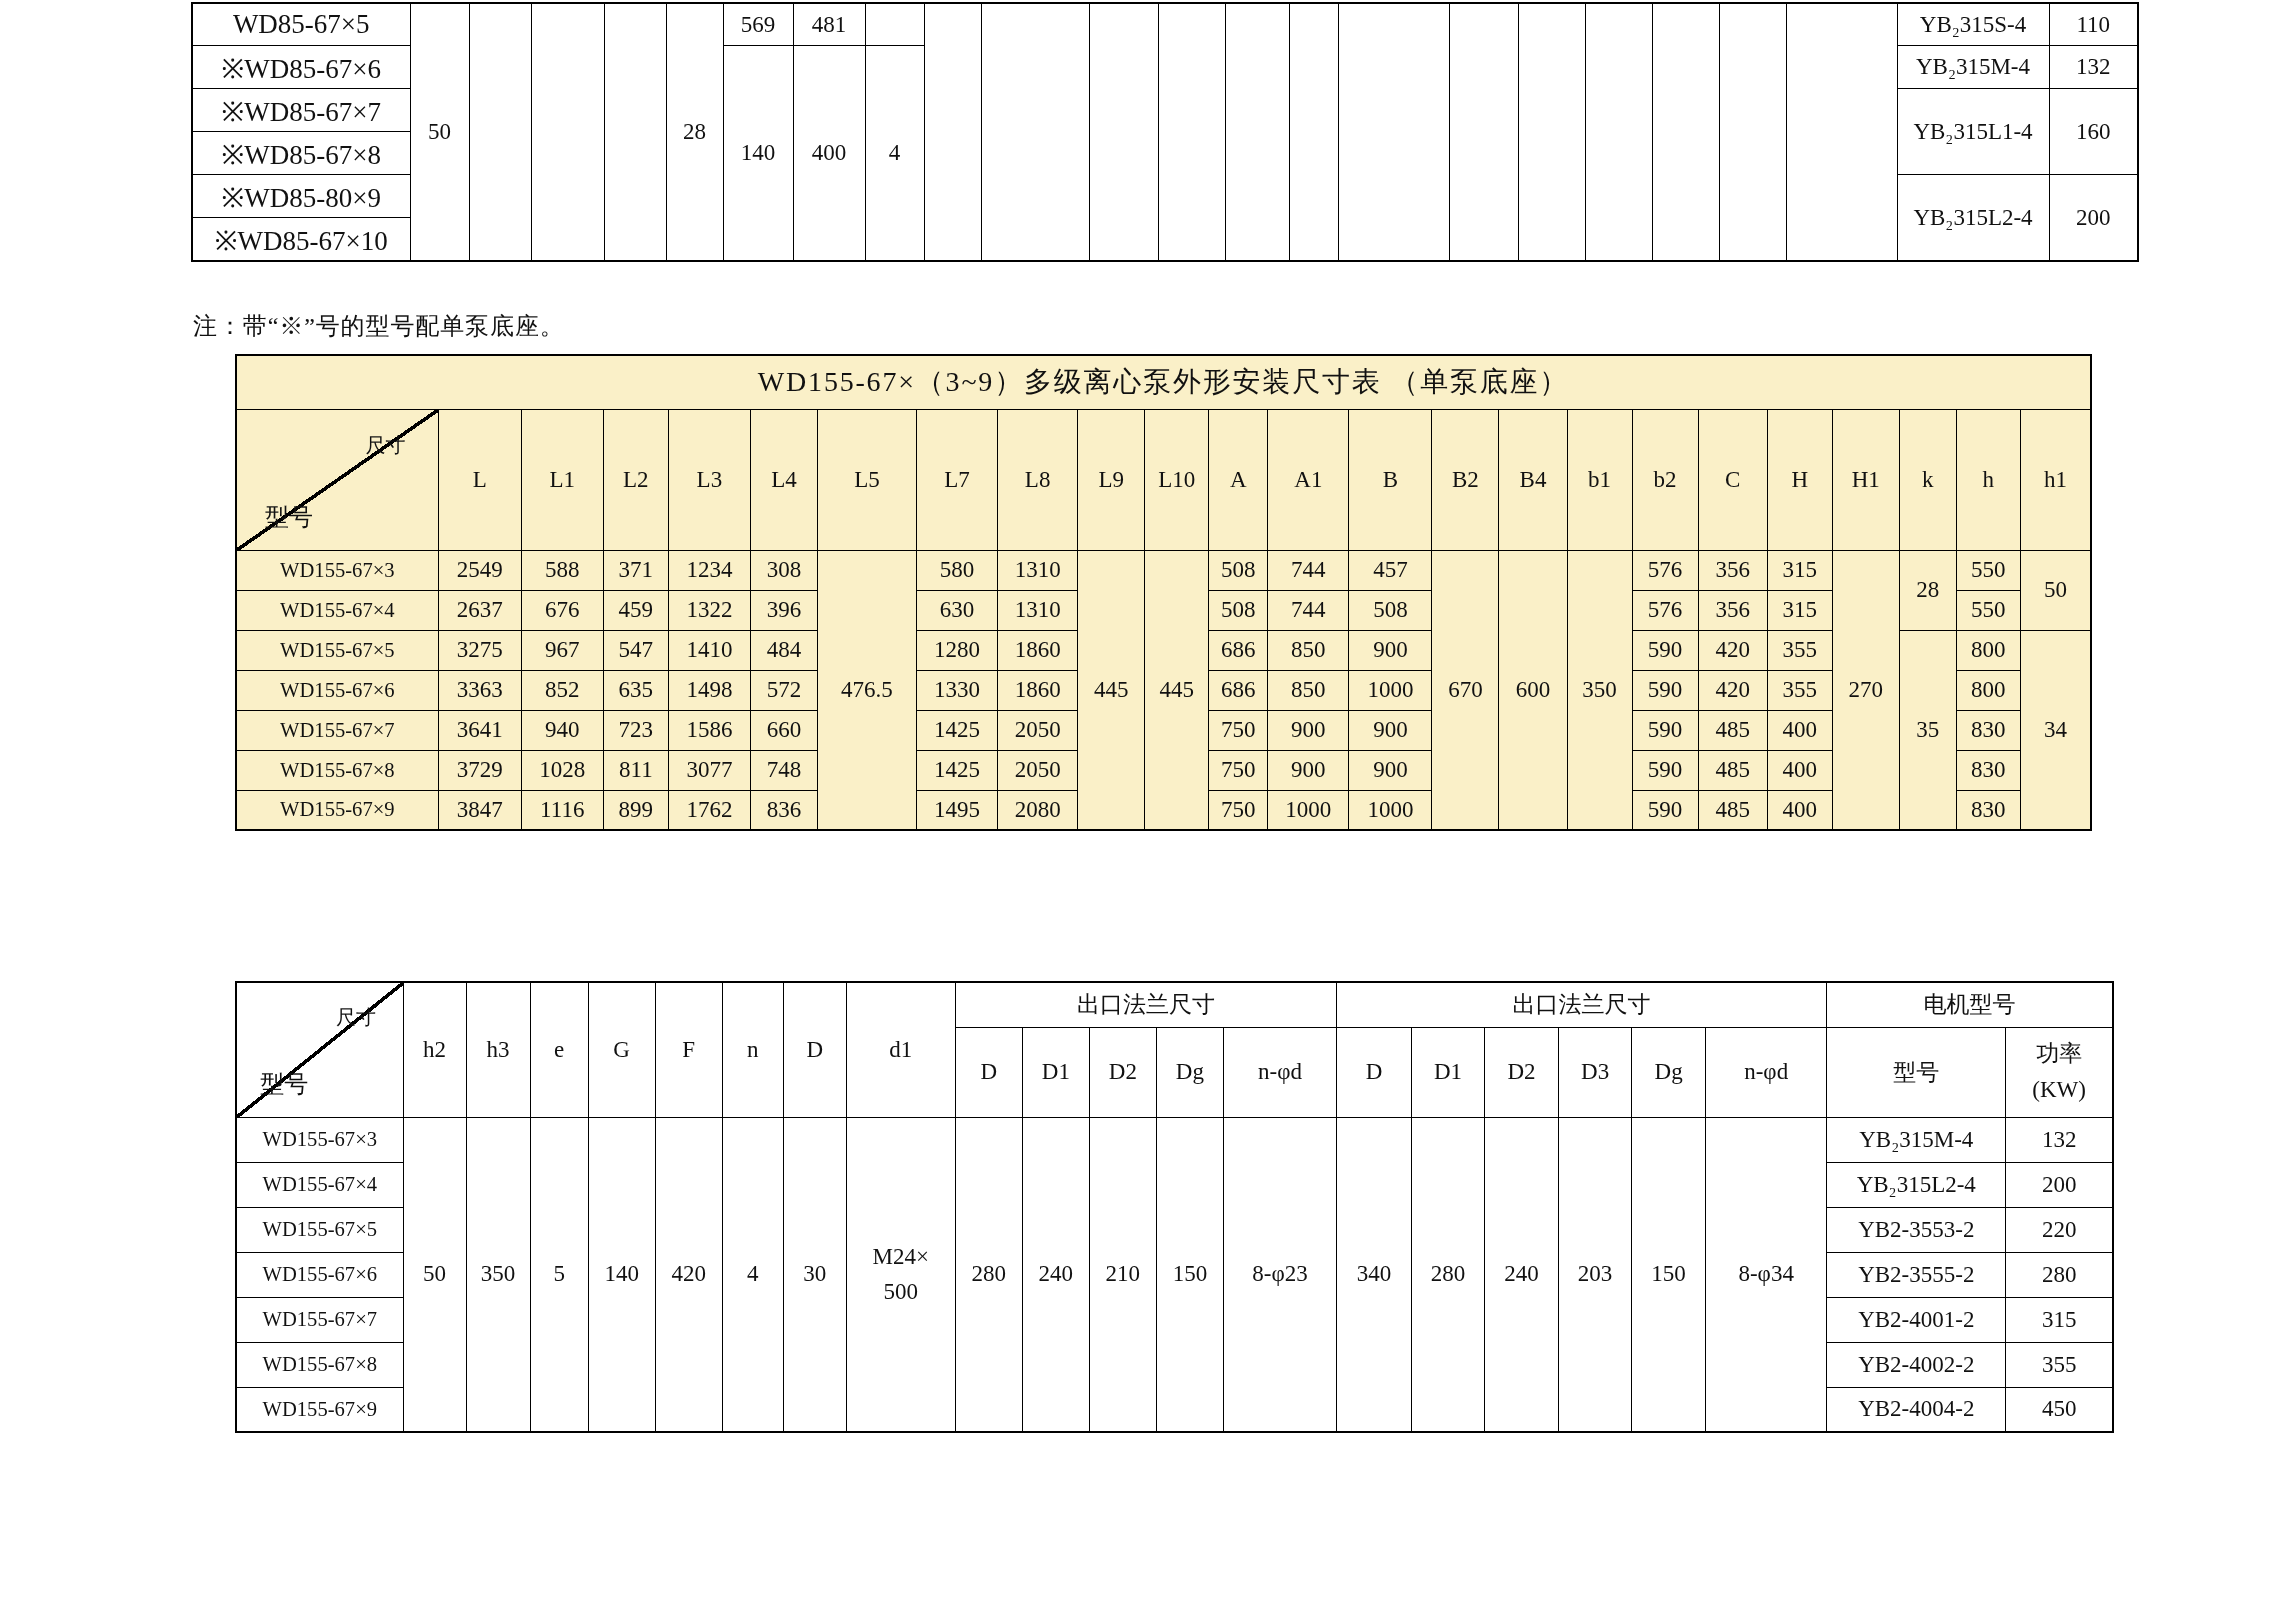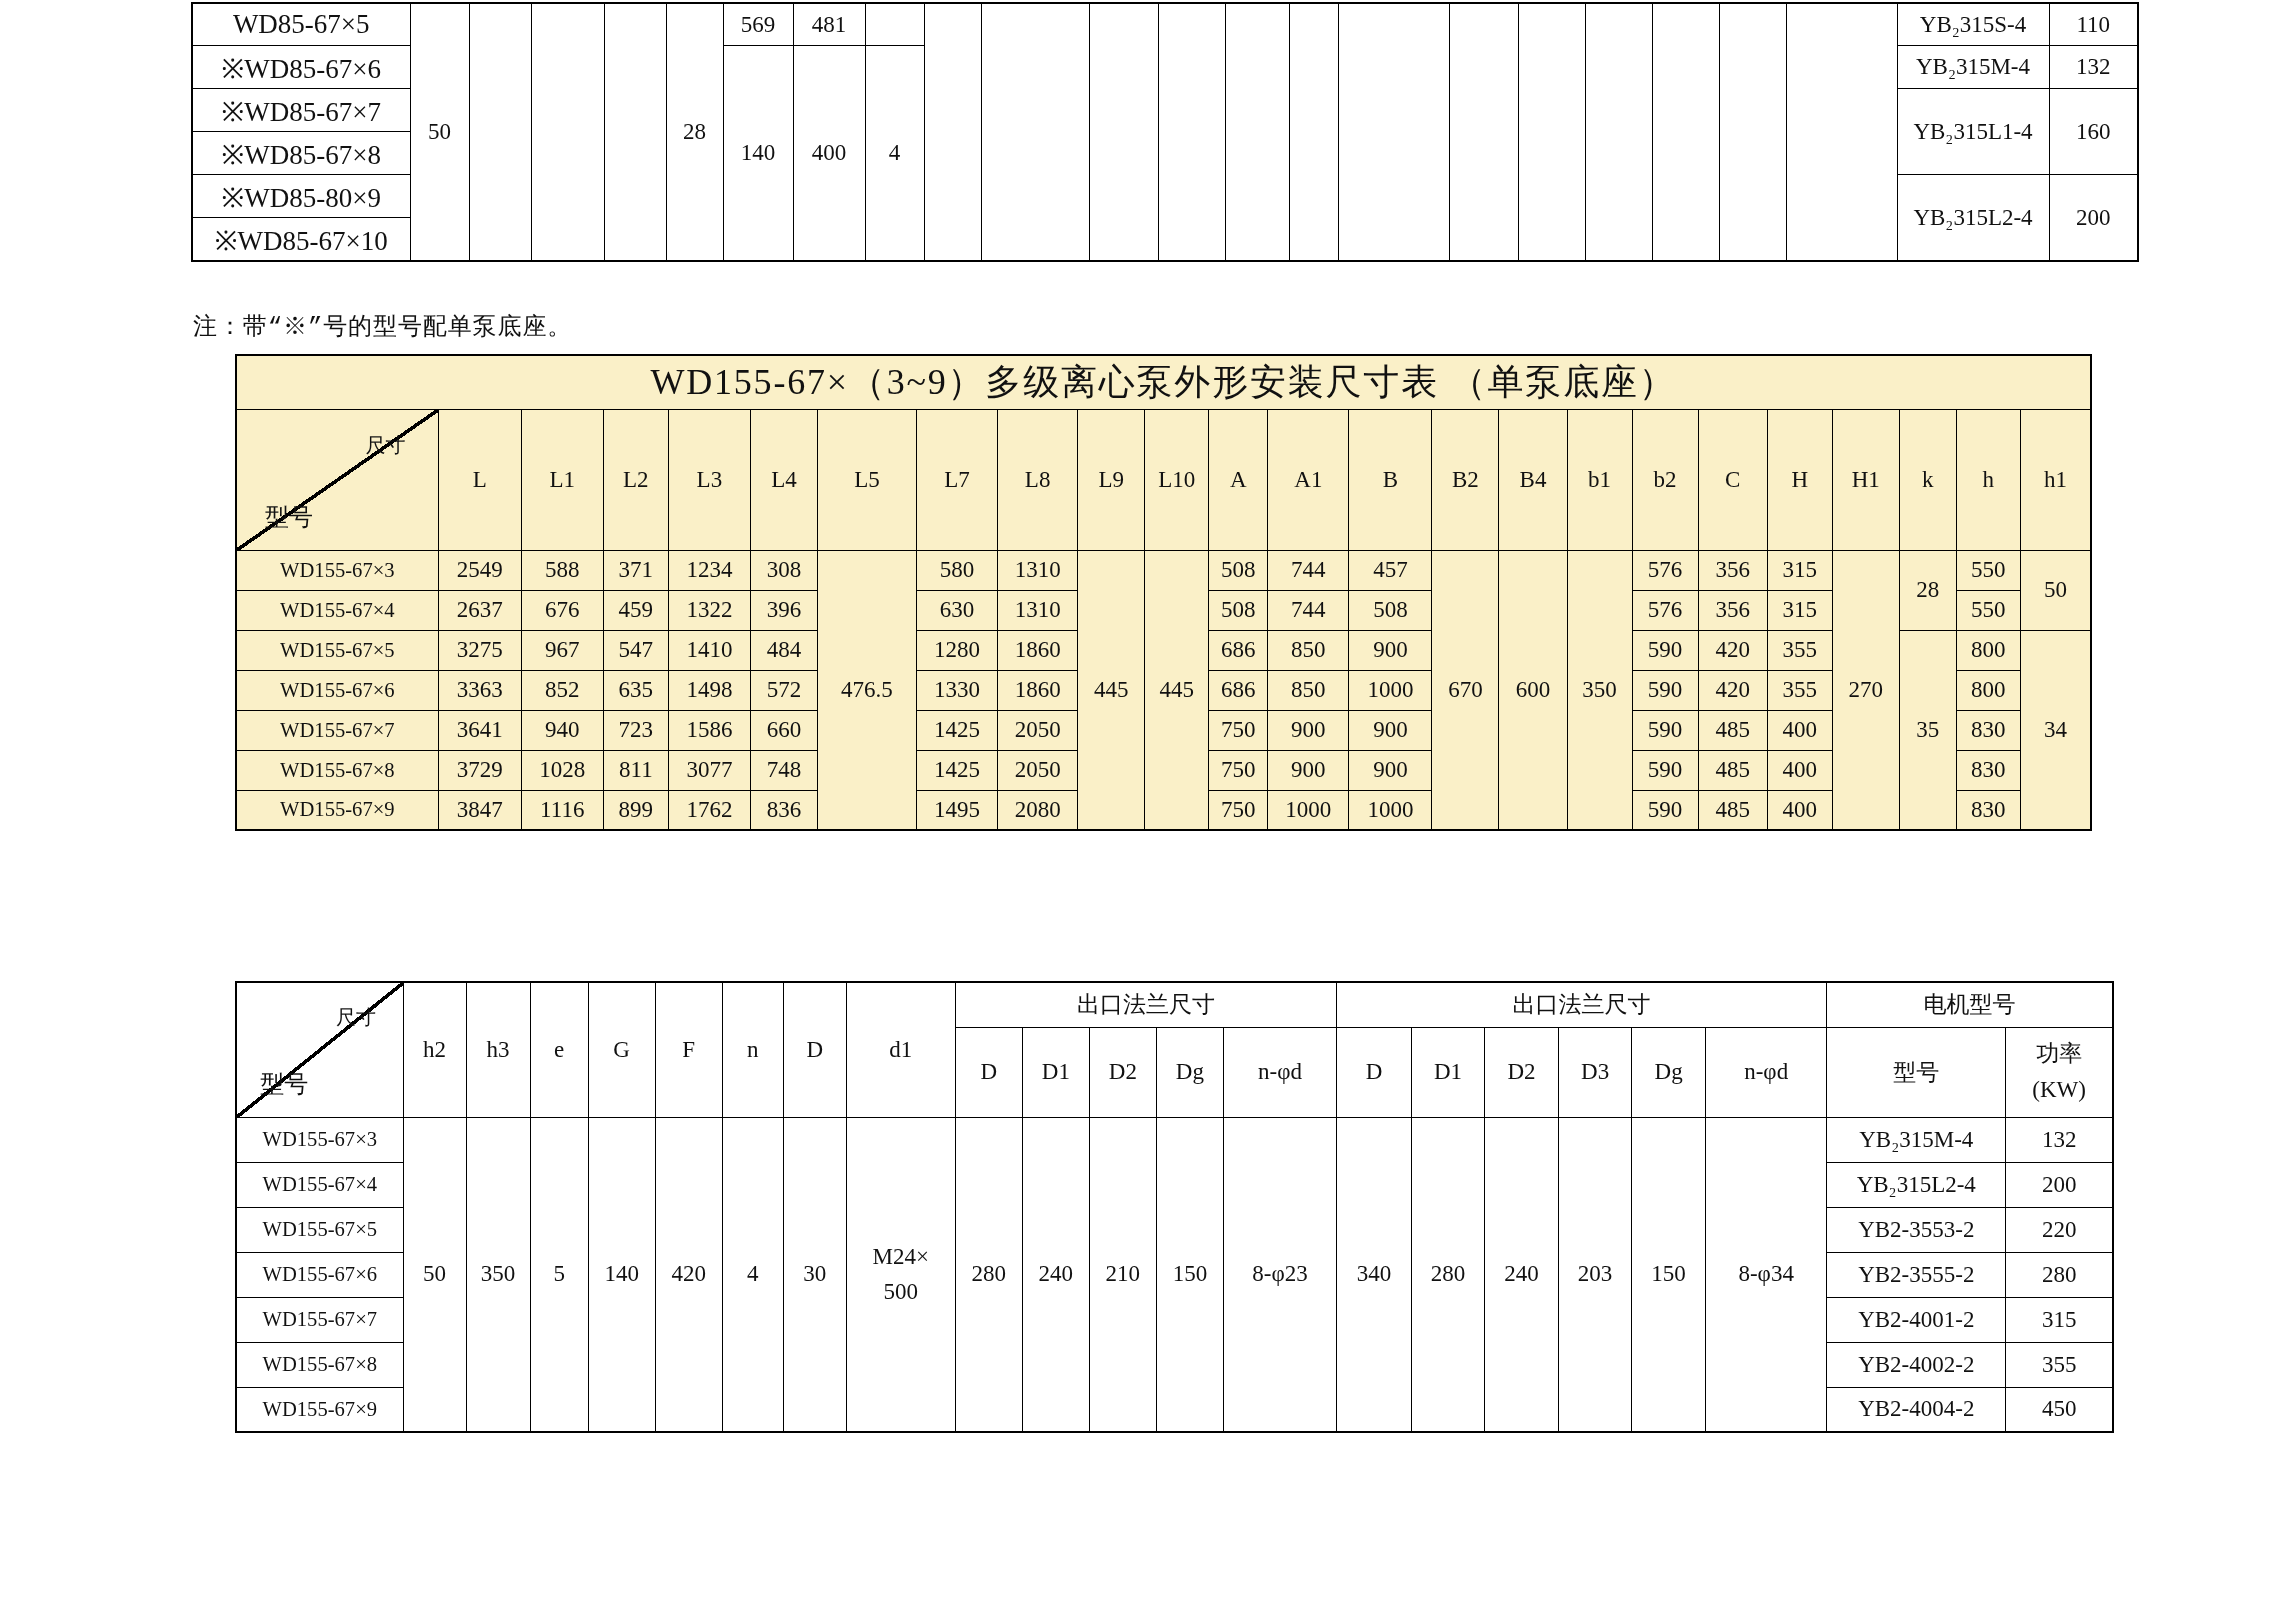--- a/index.html
+++ b/index.html
@@ -13,40 +13,40 @@
     font-size:23px;padding:0;overflow:hidden;white-space:nowrap;
   }
   
   #t-top tr{height:43px;}
   #t-top td.m{font-size:27px;}
   
   #t-mid td{background:#FAF0C8;}
   #t-mid tr.rtitle{height:54px;}
   #t-mid tr.rhead{height:141px;}
   #t-mid tr.rdata{height:40px;}
-  #t-mid td.title{font-size:36px;letter-spacing:1.8px;margin-top:11px;}
+  #t-mid td.title{font-size:28px;letter-spacing:1.8px;margin-top:11px;}
   #t-mid td.m{font-size:20.6px;}
   
   #t-bot tr.rg{height:45px;}
   #t-bot tr.rsub{height:90px;}
   #t-bot tr.rdata{height:45px;}
   #t-bot td.m{font-size:20.6px;}
   
   td.diag{position:relative;}
   td.diag .dline{
     position:absolute;left:0;top:0;right:0;bottom:0;
     background:linear-gradient(to bottom right,
       transparent calc(50% - 1.8px), #000 calc(50% - 1.8px),
       #000 calc(50% + 1.8px), transparent calc(50% + 1.8px));
   }
   td.diag .t1{position:absolute;top:16%;right:16%;font-size:20px;}
   td.diag .t2{position:absolute;bottom:12%;left:14%;font-size:24px;}
   .twoline div{line-height:1.55;}
   #note{
-    position:absolute;left:193px;top:310px;font-size:24px;letter-spacing:0.9px;font-family:Liberation Mono, monospace;
+    position:absolute;left:193px;top:310px;font-size:24px;letter-spacing:0.9px;
   }
 </style>
 </head>
 <body>
 
 <table class="tbl" id="t-top" style="left:191px;top:1.8px;width:1947px;">
   <colgroup>
     <col style="width:218px">
       <col style="width:59px">
       <col style="width:62px">

